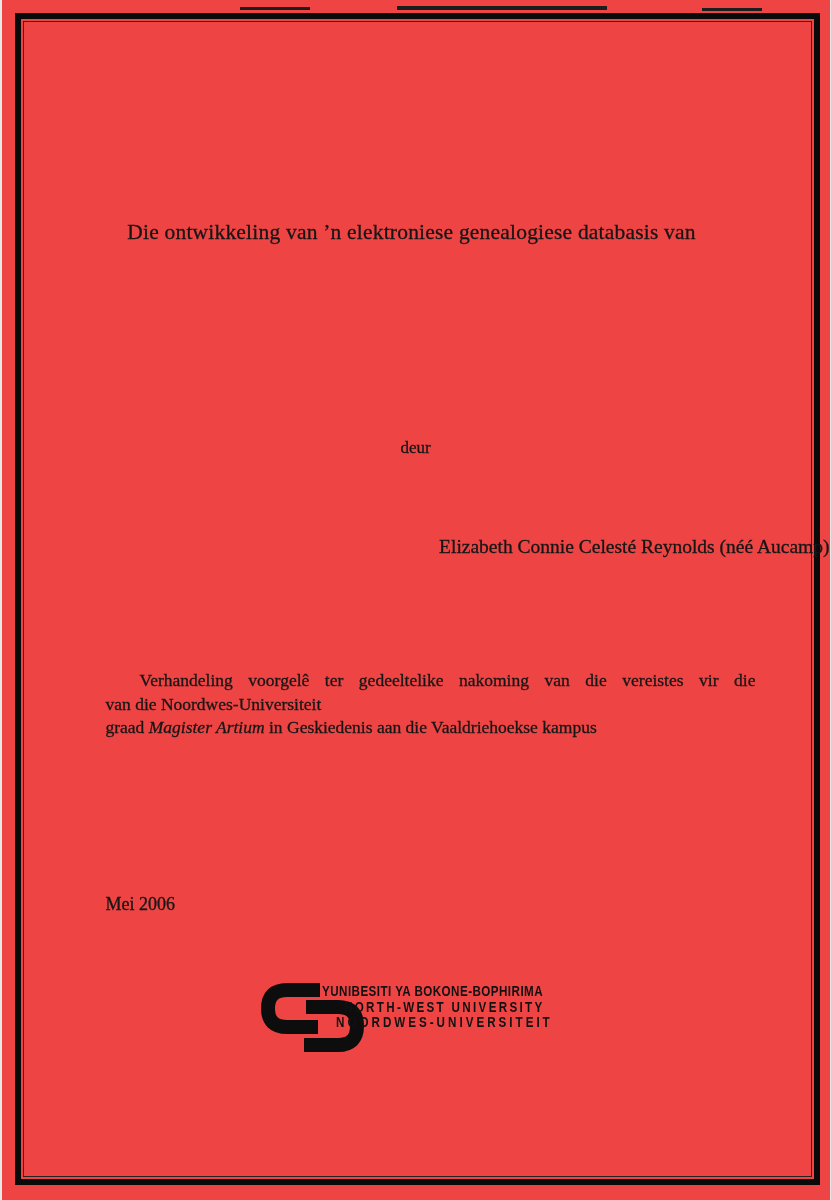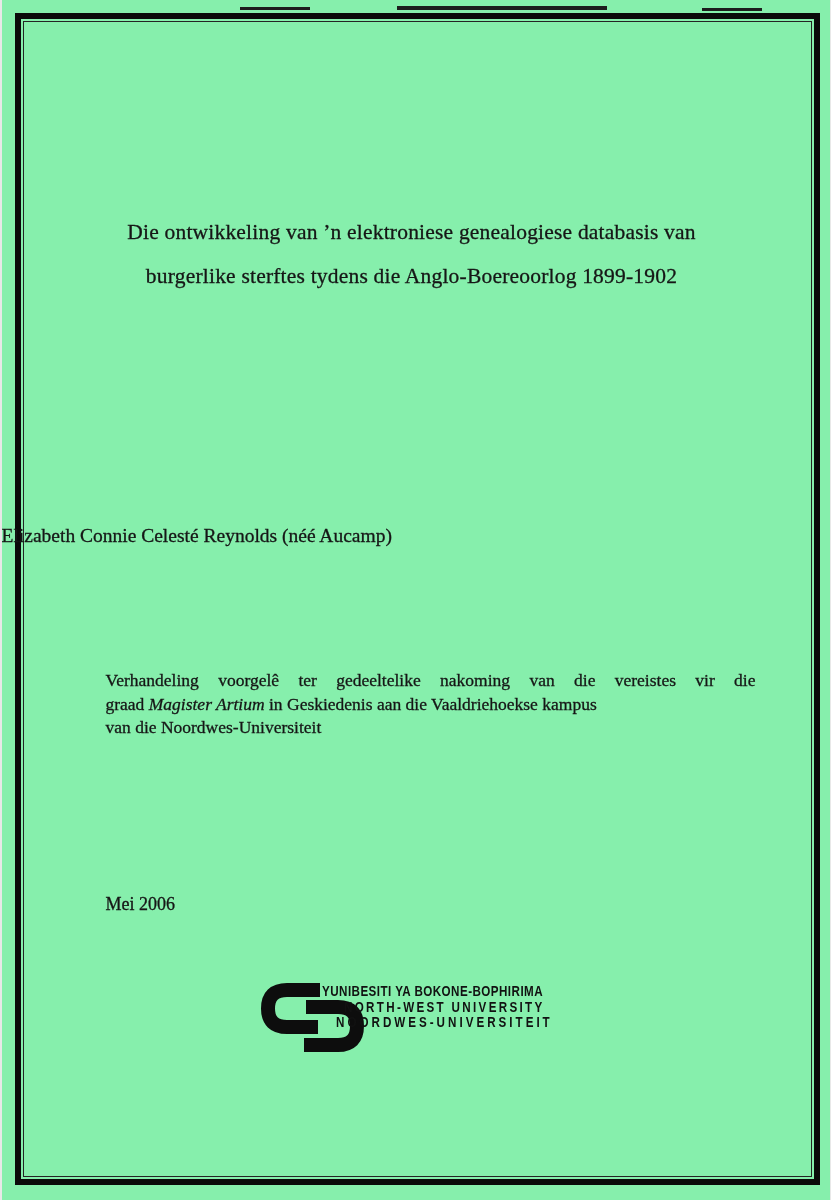--- a/index.html
+++ b/index.html
@@ -1,20 +1,20 @@
 <!DOCTYPE html>
 <html><head>
 <meta charset="utf-8">
 <style>
   html,body { margin:0; padding:0; background:#e8e8e8; }
   .page {
     position:relative;
     width:828px; height:1200px;
     margin:0 auto;
-    background:#86efac;
+    background:#ef4444;
     font-family:"Liberation Serif", serif;
     color:#161616;
     overflow:hidden;
   }
   
   .artifact { position:absolute; background:#1d1d1d; height:3px; }
   .artifact.a1 { left:238px; top:7px; width:70px; }
   .artifact.a2 { left:395px; top:6px; width:210px; height:4px; }
   .artifact.a3 { left:700px; top:8px; width:60px; }
 
@@ -36,29 +36,29 @@
     position:absolute; left:0; right:8px; top:210px;
     text-align:center;
     font-size:21.5px; line-height:44px;
     letter-spacing:0.2px;
   }
   .byline {
     position:absolute; left:0; right:0; top:438px;
     text-align:center; font-size:17px; line-height:20px;
   }
   .author {
-    position:absolute; left:0; right:0; top:524px;
-    text-align:left; font-size:19.5px; line-height:24px;
+    position:absolute; left:0; right:0; top:535px;
+    text-align:right; font-size:19.5px; line-height:24px;
   }
   .statement {
     position:absolute; left:104px; top:669px;
     width:650px;
     font-size:17.5px; line-height:23.6px;
   }
-  .statement .just { text-align:justify; text-align-last:justify; }
+  .statement .just { text-align:justify; text-align-last:justify;margin-left:34px; }
   .statement i { font-style:italic; }
   .supervisor-block {
     position:absolute; left:104px; top:892px;
     font-size:18px; line-height:24.5px;
   }
 
   
   .logo-mark { position:absolute; left:256px; top:976px; }
   .logo-line {
     position:absolute;
@@ -82,30 +82,30 @@
   <div class="artifact a1"></div>
   <div class="artifact a2"></div>
   <div class="artifact a3"></div>
 
   <div class="frame">
     <div class="frame-inner"></div>
   </div>
 
   <div class="title ink">
     <div>Die ontwikkeling van ’n elektroniese genealogiese databasis van</div>
-    <div>burgerlike sterftes tydens die Anglo-Boereoorlog 1899-1902</div>
   </div>
 
+  <div class="byline ink">deur</div>
 
   <div class="author ink">Elizabeth Connie Celesté Reynolds (néé Aucamp)</div>
 
   <div class="statement ink">
     <div class="just">Verhandeling voorgelê ter gedeeltelike nakoming van die vereistes vir die</div>
+    <div>van die Noordwes-Universiteit</div>
     <div><span>graad </span><i>Magister Artium</i><span> in Geskiedenis aan die Vaaldriehoekse kampus</span></div>
-    <div>van die Noordwes-Universiteit</div>
   </div>
 
   <div class="supervisor-block ink">
     <div>Mei 2006</div>
   </div>
 
   <svg class="logo-mark" width="110" height="80" viewBox="0 0 110 80" aria-hidden="true">
     <path d="M62 14 H29 Q10 14 10 32.5 Q10 51 29 51 H60" fill="none" stroke="#0d0d0d" stroke-width="14" stroke-linecap="butt"></path>
     <path d="M48 31 H80 Q99 31 99 50 Q99 69 80 69 H46" fill="none" stroke="#0d0d0d" stroke-width="14" stroke-linecap="butt"></path>
   </svg>

